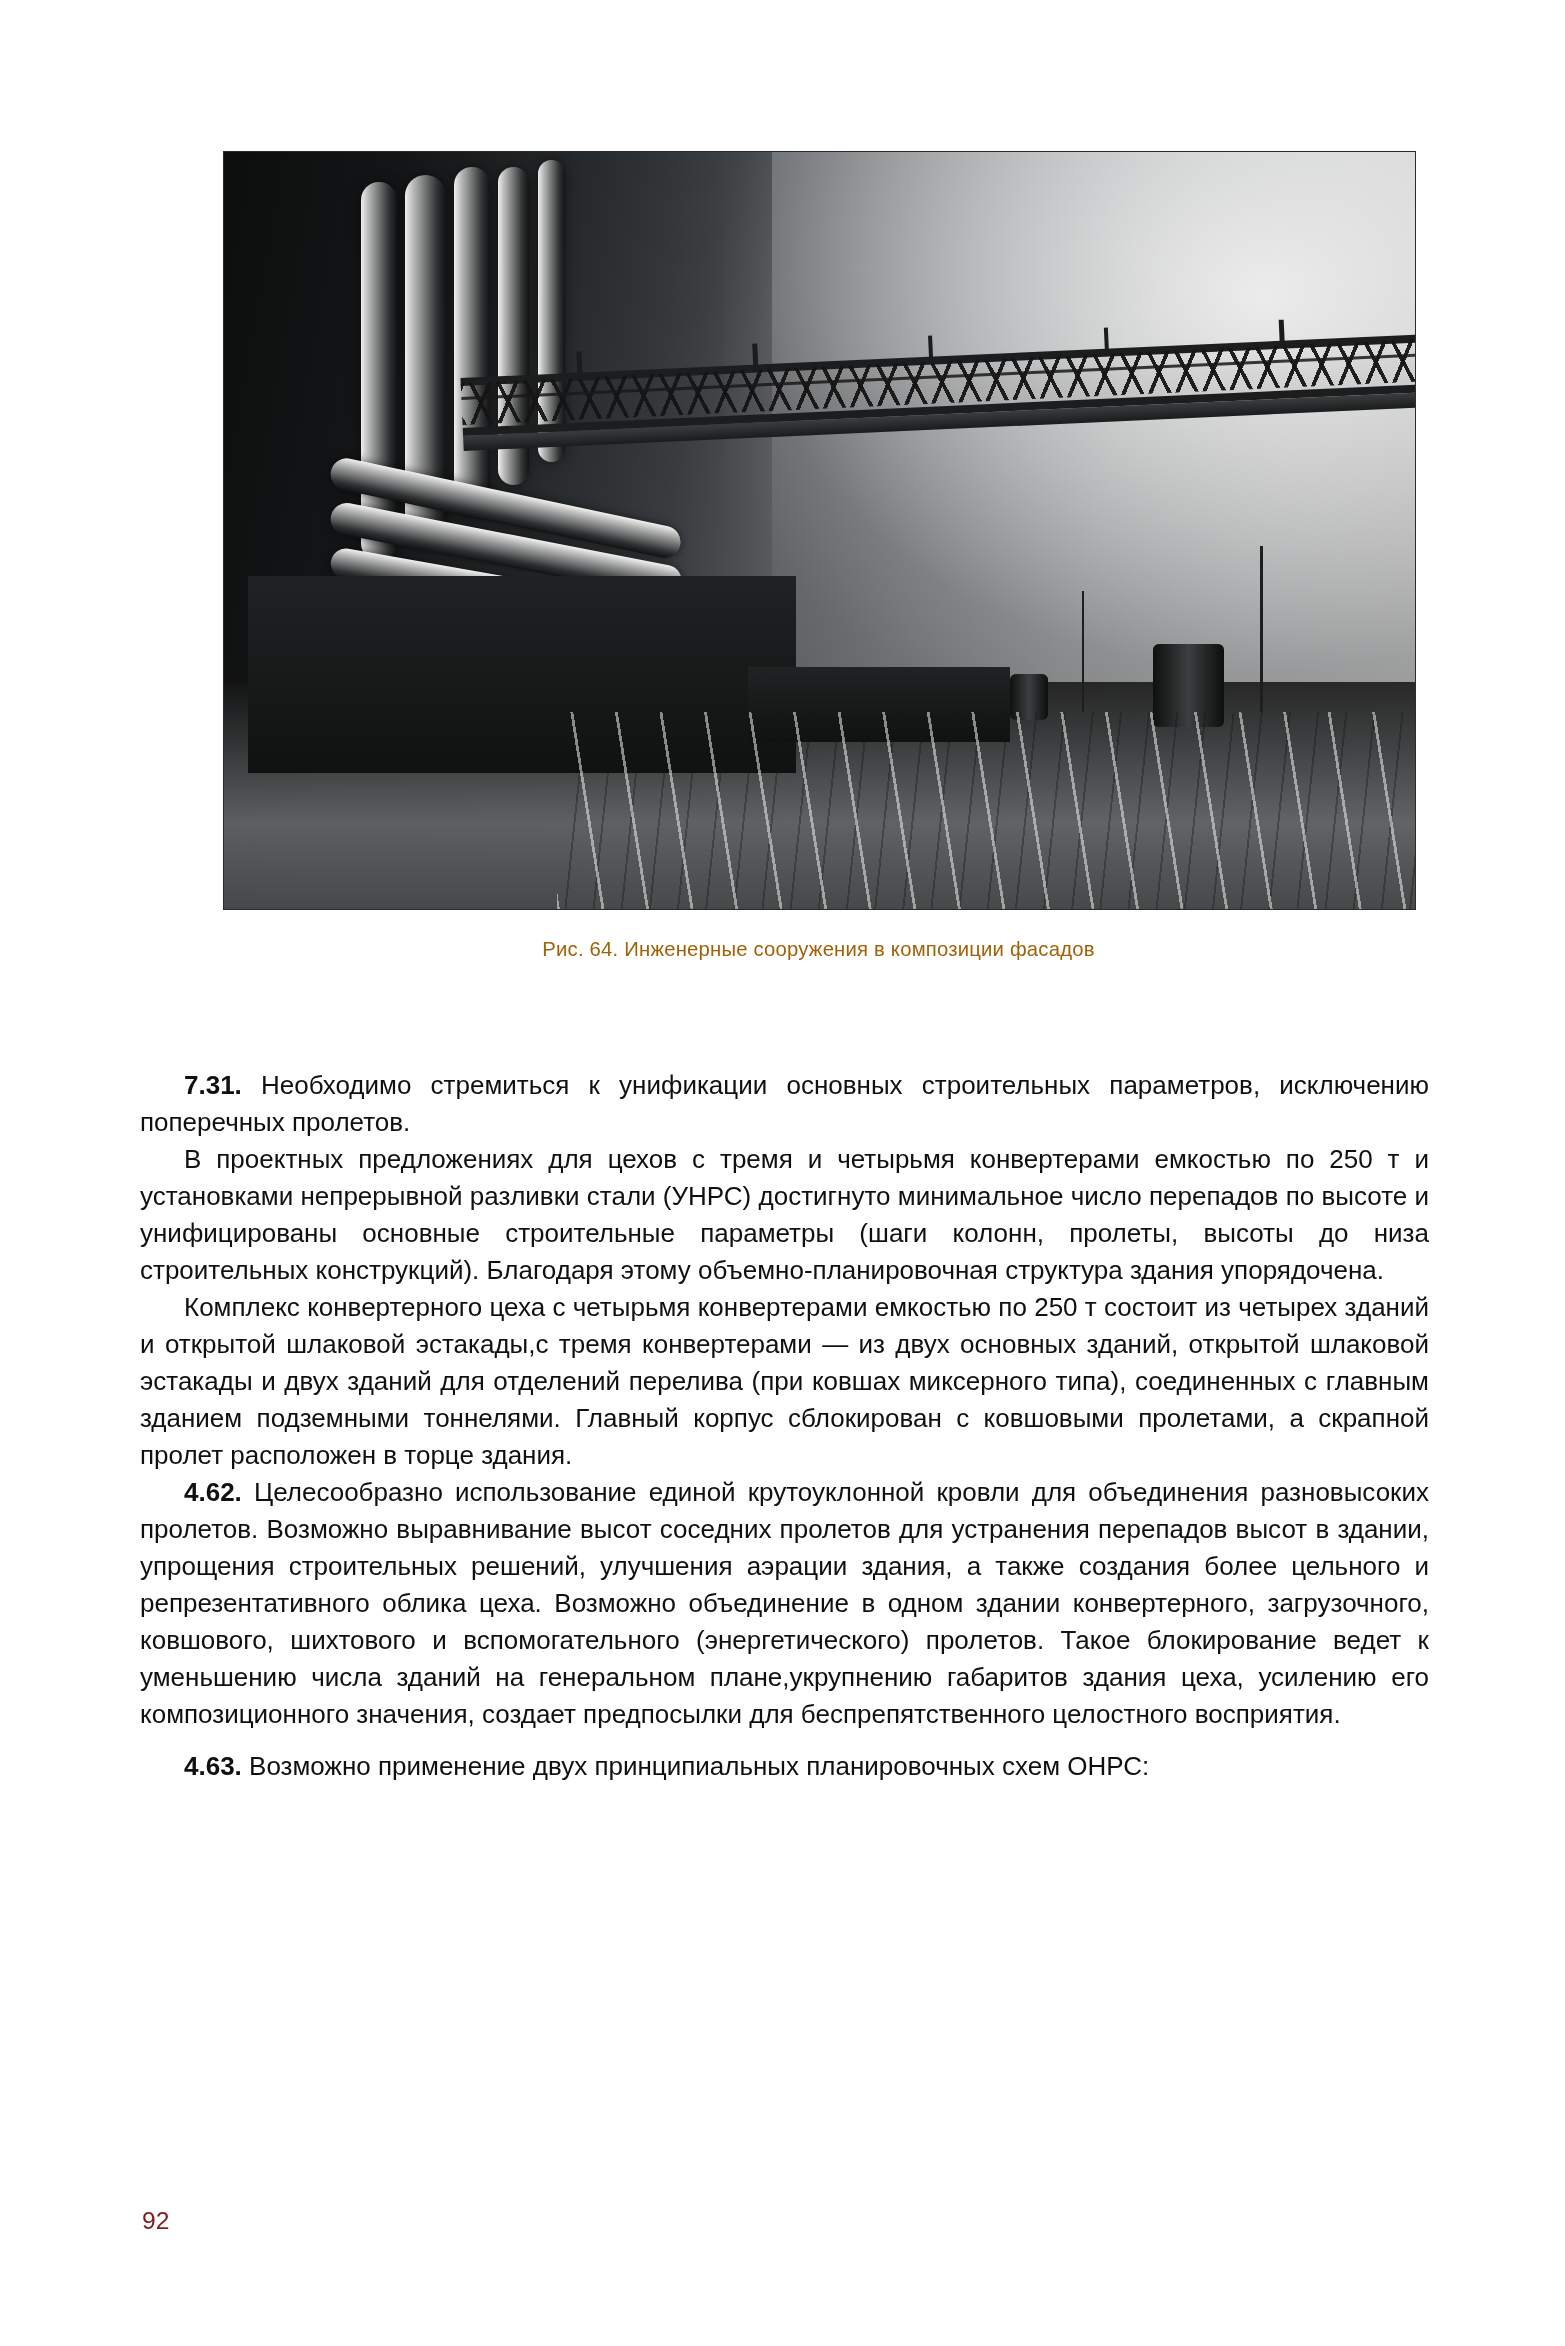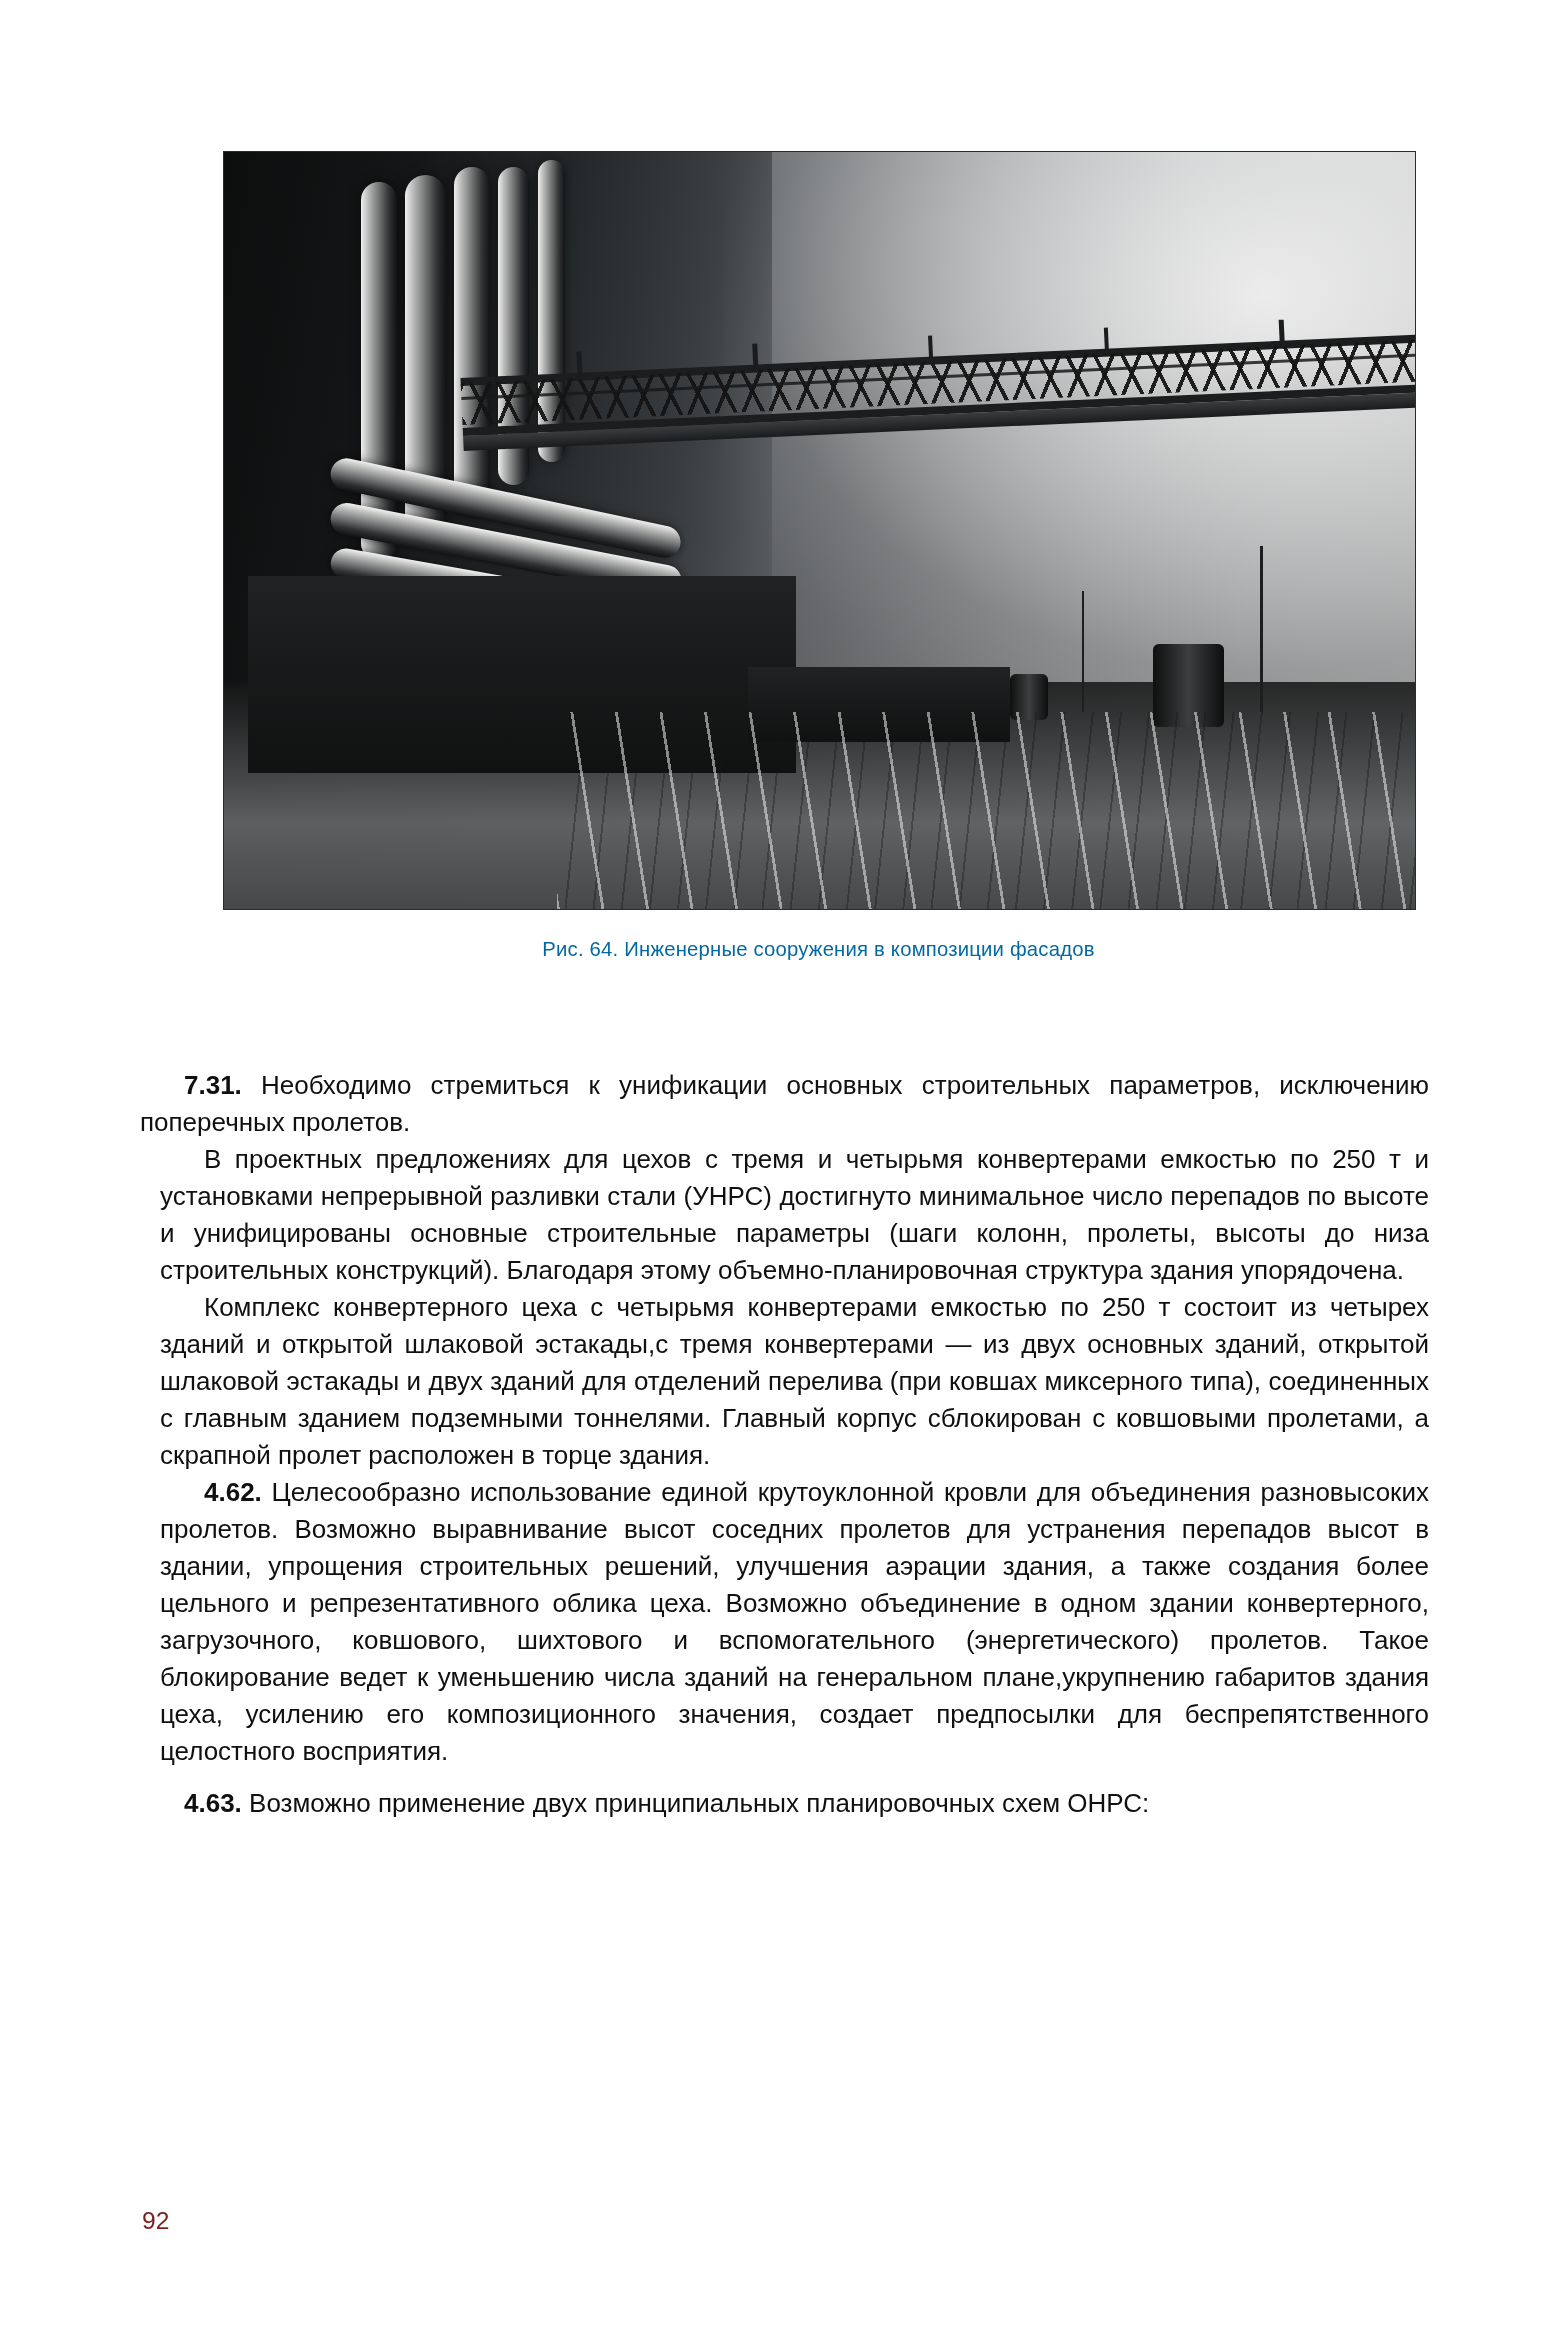--- a/index.html
+++ b/index.html
@@ -155,39 +155,39 @@
     position: absolute;
     width: 2.8px;
     background: #1d1e1f;
   }
 
   .fig-caption {
     margin-top: 28px;
     text-align: center;
     font-size: 20.3px;
     letter-spacing: 0.2px;
-    color: #0369a1;
+    color: #a16207;
   }
 
   
   .body-text {
     position: absolute;
     left: 140px;
     top: 1067px;
     width: 1289px;
     font-size: 26px;
     line-height: 37px;
     text-align: justify;
     color: #101010;
   }
   .body-text p {
     margin: 0;
     text-indent: 44px;
   }
-  .body-text p.tight { margin-top: 0; margin-left: 20px; }
+  .body-text p.tight { margin-top: 0; }
   .body-text p.gap { margin-top: 15px; }
   .num {
     font-weight: bold;
   }
   .page-number {
     position: absolute;
     left: 142px;
     top: 2207px;
     font-size: 24.6px;
     color: #7f1d1d;

